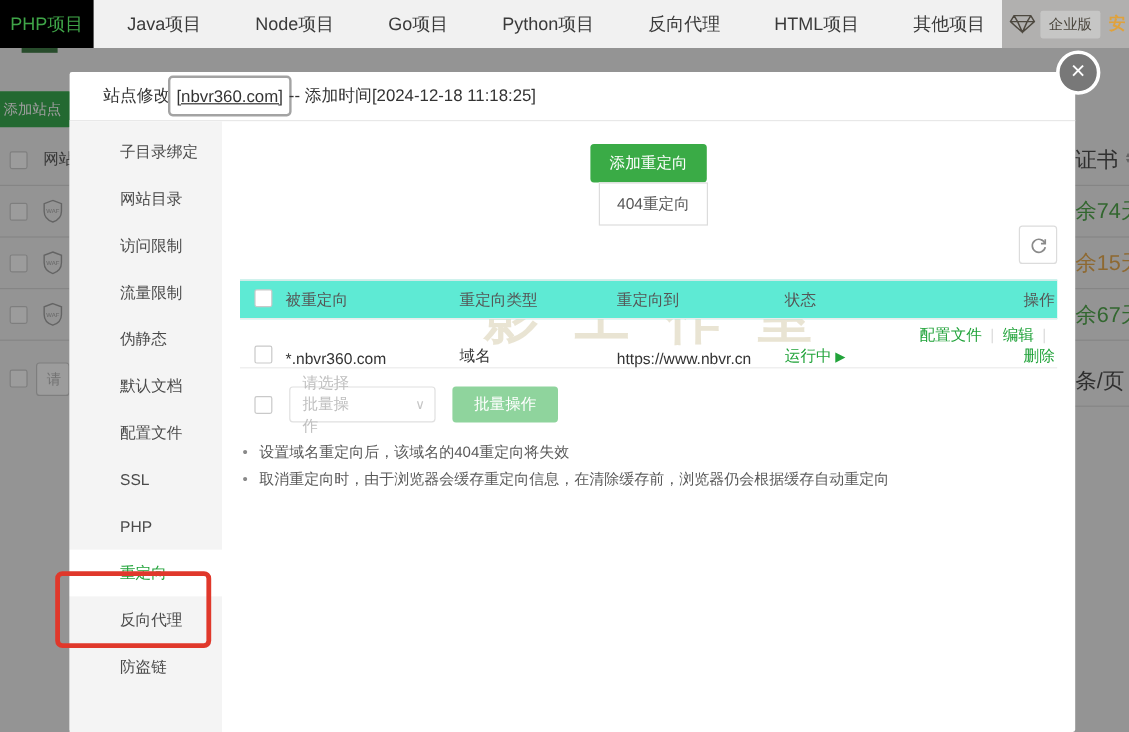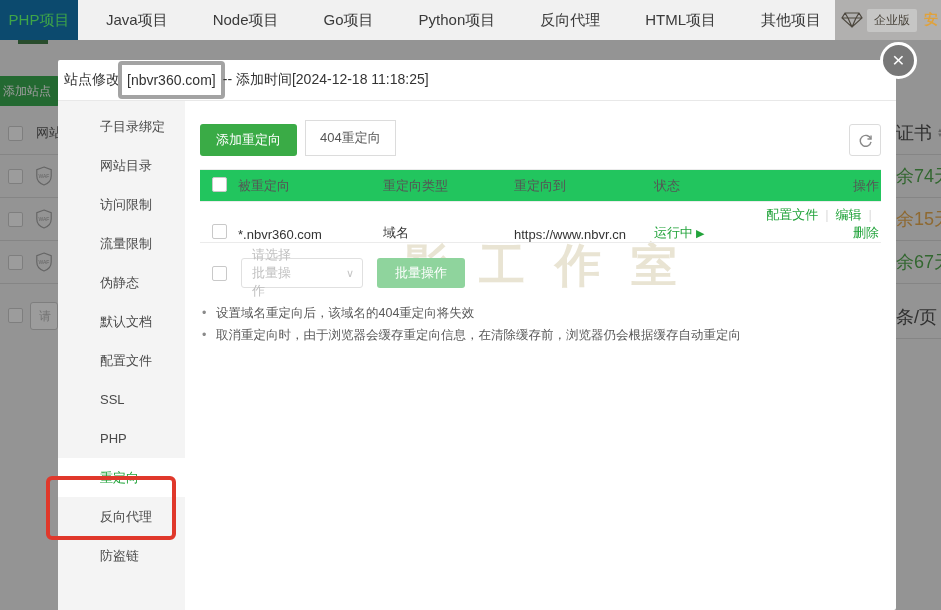--- a/index.html
+++ b/index.html
@@ -5,21 +5,21 @@
   * { margin:0; padding:0; box-sizing:border-box; }
   html,body { width:941px; height:610px; }
   body { font-family:"Liberation Sans","DejaVu Sans",sans-serif; }
   #app { position:relative; width:941px; height:610px; background:#f0f0f0; overflow:hidden; }
 
   
   .nav { position:absolute; left:0; top:0; width:941px; height:40px; background:#f1f1f1;
          display:flex; align-items:center; z-index:1; }
   .nav-item { font-size:15px; color:#3a3a3a; margin-left:45px; cursor:pointer; white-space:nowrap; }
   .nav-item.first { margin-left:28px; }
-  .nav-tab-active { margin-left:0; width:78px; height:40px; background:#0c4a6e; color:#3fa548;
+  .nav-tab-active { margin-left:0; width:78px; height:40px; background:#000000; color:#3fa548;
                     display:flex; align-items:center; justify-content:center; }
   .nav-right { position:absolute; right:0; top:0; height:40px; width:106px;
                background:rgba(30,28,24,0.30); display:flex; align-items:center; padding-left:6px; }
   .gem { width:22px; height:16px; margin-right:4px; }
   .ent-badge { background:rgba(255,255,255,0.28); color:#4a453c; font-size:12px;
                padding:3px 7px; border-radius:2px; white-space:nowrap; }
   .corner-txt { color:#e0a23c; font-size:14px; font-weight:bold; margin-left:7px; }
   .tab-indicator { position:absolute; left:18px; top:40px; width:30px; height:4px; background:#2c6e33; z-index:1; }
 
   
@@ -44,45 +44,45 @@
                font-size:6px; color:#9a9a9a; }
 
   
   .overlay { position:absolute; left:0; top:40px; width:941px; height:570px;
              background:rgba(35,35,35,0.45); z-index:2; }
 
   
   .modal { position:absolute; left:58px; top:60px; width:838px; height:550px; background:#fff;
            z-index:3; border-radius:2px; }
   .modal-header { height:41px; border-bottom:1px solid #e8e8e8; display:flex; align-items:center;
-                  padding-left:6px; font-size:14px; color:#333; }
-  .red-box-inline { border:4px solid #a3a3a3; border-radius:4px; padding:7px 5px; margin:-7px -2px; }
+                  padding-left:28px; font-size:14px; color:#333; }
+  .red-box-inline { border:2px solid #a3a3a3; border-radius:4px; padding:7px 5px; margin:-7px -2px;text-decoration:underline; }
   .modal-body { display:flex; height:509px; }
 
   .side { width:127px; height:100%; background:#f4f4f4; padding-top:6px; overflow:hidden; flex:none; }
   .side-item { height:39px; line-height:39px; padding-left:42px; font-size:13px; color:#4a4a4a;
                cursor:pointer; white-space:nowrap; }
   .side-item.active { background:#fff; color:#21a33a; }
 
   .content { position:relative; flex:1; padding:19px 15px 0 15px; overflow:hidden; }
   .watermark { position:absolute; left:218px; top:134px; font-size:46px; font-weight:bold;
                color:rgba(208,198,162,0.48); letter-spacing:30px; white-space:nowrap; z-index:0;
                pointer-events:none; }
   .content-inner { position:relative; z-index:1; }
 
-  .toolbar { display:flex; align-items:flex-end; }
+  .toolbar { display:flex; align-items:center;flex-direction:column; }
   .btn-green { height:32px; padding:0 16px; background:#3aab46; color:#fff; font-size:13px;
                border:none; border-radius:3px; cursor:pointer; }
   .btn-plain { height:36px; padding:0 14px; background:#fff; color:#555; font-size:13px;
                border:1px solid #dcdcdc; border-radius:0; margin-left:8px; cursor:pointer; }
   .btn-refresh { margin-left:auto; width:32px; height:32px; background:#fff; border:1px solid #dcdcdc;
                  border-radius:3px; display:flex; align-items:center; justify-content:center; cursor:pointer; }
 
   .rtable { margin-top:13px; width:681px; font-size:13px; }
-  .thead { display:flex; align-items:center; height:33px; background:#22c55e;
+  .thead { display:flex; align-items:center; height:33px; background:#5eead4;
            border-top:1px solid #ebebeb; border-bottom:1px solid #ebebeb; color:#555; }
   .trow { display:flex; align-items:flex-end; height:41px; border-bottom:1px solid #ebebeb; color:#333; }
   .c-cb { width:38px; padding-left:12px; } .c1 { width:145px; } .c2 { width:131px; }
   .c3 { width:140px; } .c4 { width:105px; } .c5 { flex:1; text-align:right; padding-right:2px; }
   .status { color:#21a33a; } .play { font-size:11px; margin-left:3px; }
   .act-link { color:#21a33a; text-decoration:none; cursor:pointer; }
   .act-sep { color:#ddd; margin:0 7px; }
 
   .batch { margin-top:15px; display:flex; align-items:center; }
   .batch .cb { margin-left:12px; }

